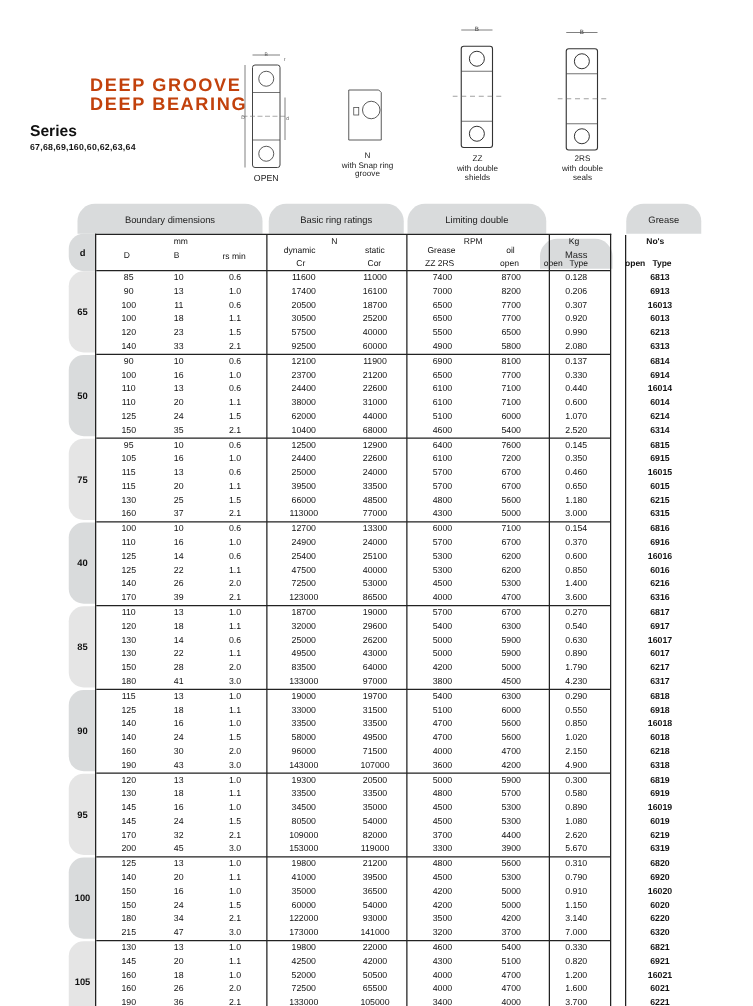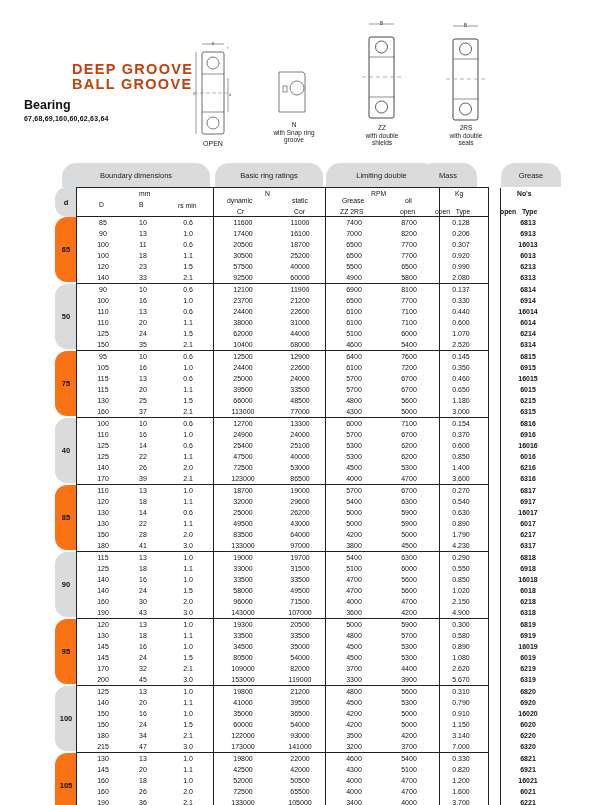--- a/index.html
+++ b/index.html
@@ -12,21 +12,21 @@
 
   .diagram { position: absolute; }
   .diagram svg { display: block; }
   .diag-caption { position: absolute; font-size: 6.5px; text-align: center; line-height: 7.5px; color: #222; }
 
   
   .tabs { position: absolute; top: 163px; left: 76px; height: 24px; }
   .tab { position: absolute; top: 0; height: 24px; background: #d9dbdc; border-radius: 14px 14px 0 0; font-size: 7.5px; display: flex; align-items: center; justify-content: center; color: #222; }
 
   .d-tab { position: absolute; left: 55px; width: 22px; background: #d9dbdc; border-radius: 12px 0 0 12px; font-size: 7.5px; font-weight: bold; display: flex; align-items: center; justify-content: center; }
-  .d-tab.alt { background: #f97316; }
+  .d-tab.alt { background: #e5e5e5; }
 
   .grid { position: absolute; left: 76px; top: 187px; width: 413px; border: 1.2px solid #222; border-bottom: 2px solid #555; }
   .hdr { position: relative; height: 29px; border-bottom: 1.2px solid #222; font-size: 6.8px; }
   .hdr span { position: absolute; white-space: nowrap; }
   .vline { position: absolute; top: 0; bottom: 0; width: 1.2px; background: #222; }
   .group { position: relative; border-bottom: 1.2px solid #222; }
   .group:last-child { border-bottom: none; }
   .row { position: relative; height: 11px; font-size: 7px; line-height: 11px; }
   .row span { position: absolute; text-align: center; white-space: nowrap; }
   .c-D { left: 14px; width: 24px; }
@@ -37,23 +37,23 @@
   .c-gr { left: 263px; width: 28px; }
   .c-oil { left: 318px; width: 28px; }
   .c-kg { left: 369px; width: 30px; }
   .c-no { left: 436px; width: 30px; font-weight: bold; }
 </style>
 </head>
 <body>
 
 <div class="title">
   <div>DEEP GROOVE</div>
-  <div>BALL GROOVE</div>
-</div>
-<div class="series-label">Bearing</div>
+  <div>DEEP BEARING</div>
+</div>
+<div class="series-label">Series</div>
 <div class="series-list">67,68,69,160,60,62,63,64</div>
 
 <div class="diagram" style="left:192px; top:40px;">
   <svg width="40" height="100" viewBox="0 0 40 100">
     <line x1="10" y1="4" x2="32" y2="4" stroke="#555" stroke-width="0.6"></line>
     <text x="21" y="5" font-size="4" text-anchor="middle" fill="#555" font-family="Liberation Sans, sans-serif">B</text>
     <text x="35" y="9" font-size="4" fill="#555" font-family="Liberation Sans, sans-serif">r</text>
     <line x1="4" y1="12" x2="4" y2="94" stroke="#555" stroke-width="0.6"></line>
     <text x="1" y="55" font-size="4" fill="#555" font-family="Liberation Sans, sans-serif">D</text>
     <rect x="10" y="12" width="22" height="82" rx="2" fill="none" stroke="#444" stroke-width="0.8"></rect>
@@ -116,21 +116,21 @@
 <div class="diag-caption" style="left:442px; top:124px; width:48px;">
   <div>2RS</div>
   <div>with double</div>
   <div>seals</div>
 </div>
 
 <div class="tabs">
   <div class="tab" style="left:-14px; width:148px;">Boundary dimensions</div>
   <div class="tab" style="left:139px; width:108px;">Basic ring ratings</div>
   <div class="tab" style="left:250px; width:111px;">Limiting double</div>
-  <div class="tab" style="left:343px; width:58px;">Mass</div>
+  <div class="tab" style="left:356px; width:58px;margin-top:28px;">Mass</div>
   <div class="tab" style="left:425px; width:60px;">Grease</div>
 </div>
 
 <div class="d-tab" style="top:187px; height:30px;">d</div>
 <div id="d-tabs">
     <div class="d-tab alt" style="top: 217px; height: 65px;">65</div>
     <div class="d-tab" style="top: 284px; height: 65px;">50</div>
     <div class="d-tab alt" style="top: 351px; height: 65px;">75</div>
     <div class="d-tab" style="top: 418px; height: 65px;">40</div>
     <div class="d-tab alt" style="top: 485px; height: 65px;">85</div>

